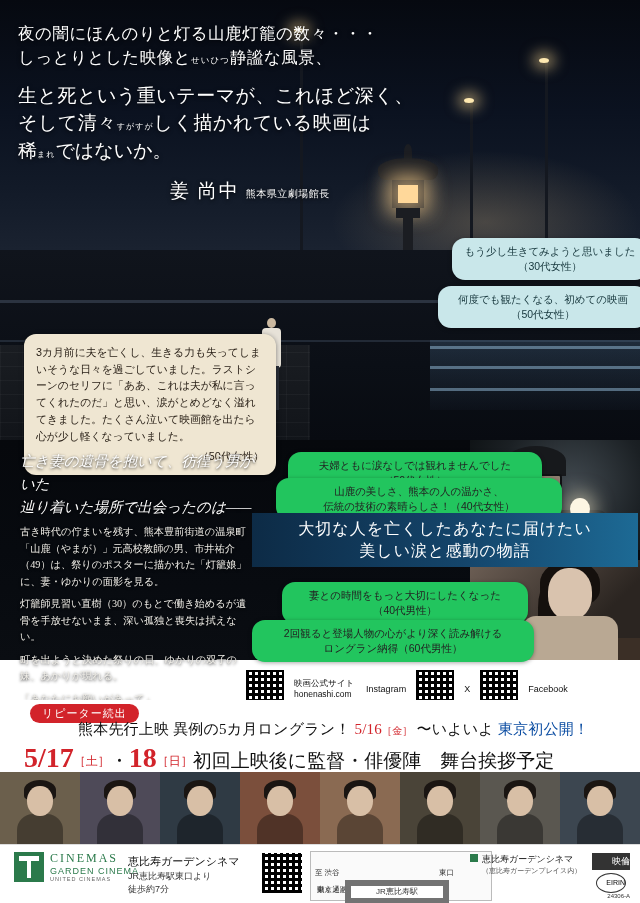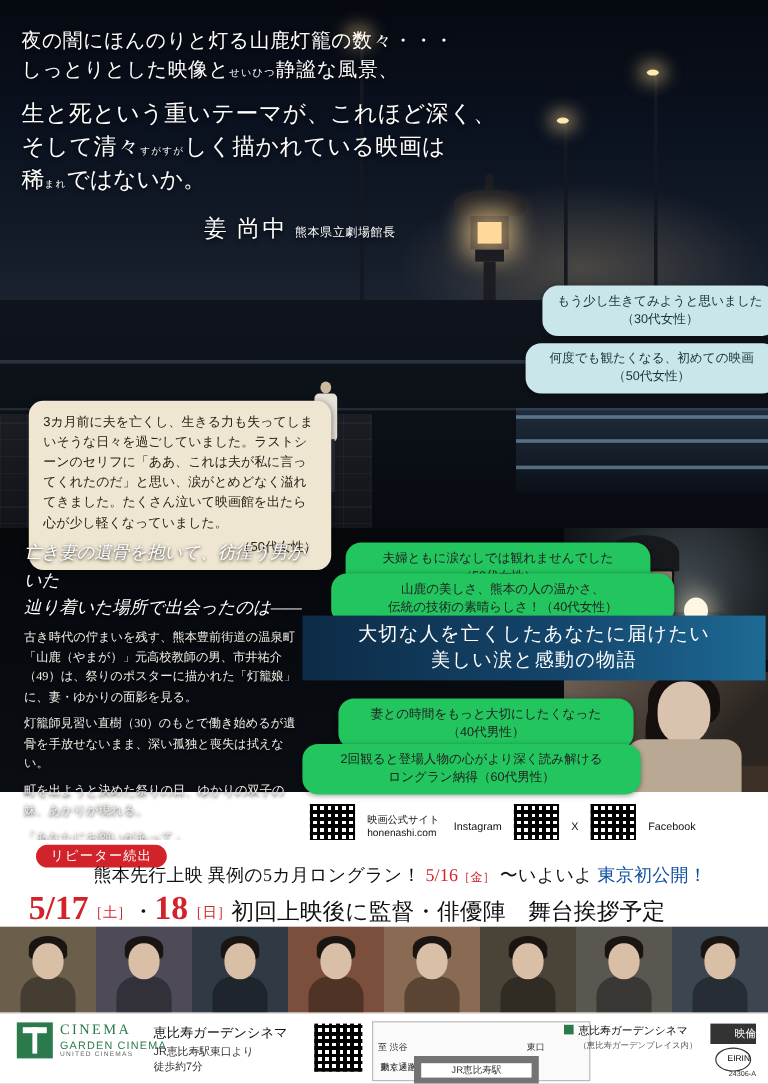--- a/index.html
+++ b/index.html
@@ -161,21 +161,21 @@
   }
   .syn-body{
     position:absolute;left:20px;top:524px;width:232px;color:#f0eee8;
     font-family:"Liberation Serif","DejaVu Serif",serif;font-size:10.2px;line-height:1.62;
     text-shadow:0 1px 3px rgba(0,0,0,.9);
   }
   .syn-body p{margin:0 0 6px 0;}
 
   
   .sns{
-    position:absolute;left:256px;top:668px;width:380px;height:42px;
+    position:absolute;left:244px;top:668px;width:380px;height:42px;
     display:flex;align-items:center;gap:8px;color:#111;font-size:9px;
   }
   .qr{width:38px;height:38px;background:
       repeating-linear-gradient(0deg,#000 0 3px,#fff 3px 6px),
       repeating-linear-gradient(90deg,#000 0 3px,rgba(255,255,255,0) 3px 6px);
     background-blend-mode:multiply;border:2px solid #fff;}
   .sns .site{font-size:8.5px;line-height:1.35;}
 
   
   .release{
@@ -442,21 +442,21 @@
         <div class="torso"></div>
         <div class="hair"></div>
         <div class="face"></div>
       </div>
   </div>
 
   <div class="footer">
     <div class="yebisu">
       <div class="mark"></div>
       <div class="txt">
-        <div class="t1">CINEMA</div>
+        <div class="t1">CINEMAS</div>
         <div class="t2">GARDEN CINEMA</div>
         <div class="t3">UNITED CINEMAS</div>
       </div>
     </div>
 
     <div class="theater">
       <div>恵比寿ガーデンシネマ</div>
       <div class="sub">JR恵比寿駅東口より</div>
       <div class="sub">徒歩約7分</div>
     </div>

